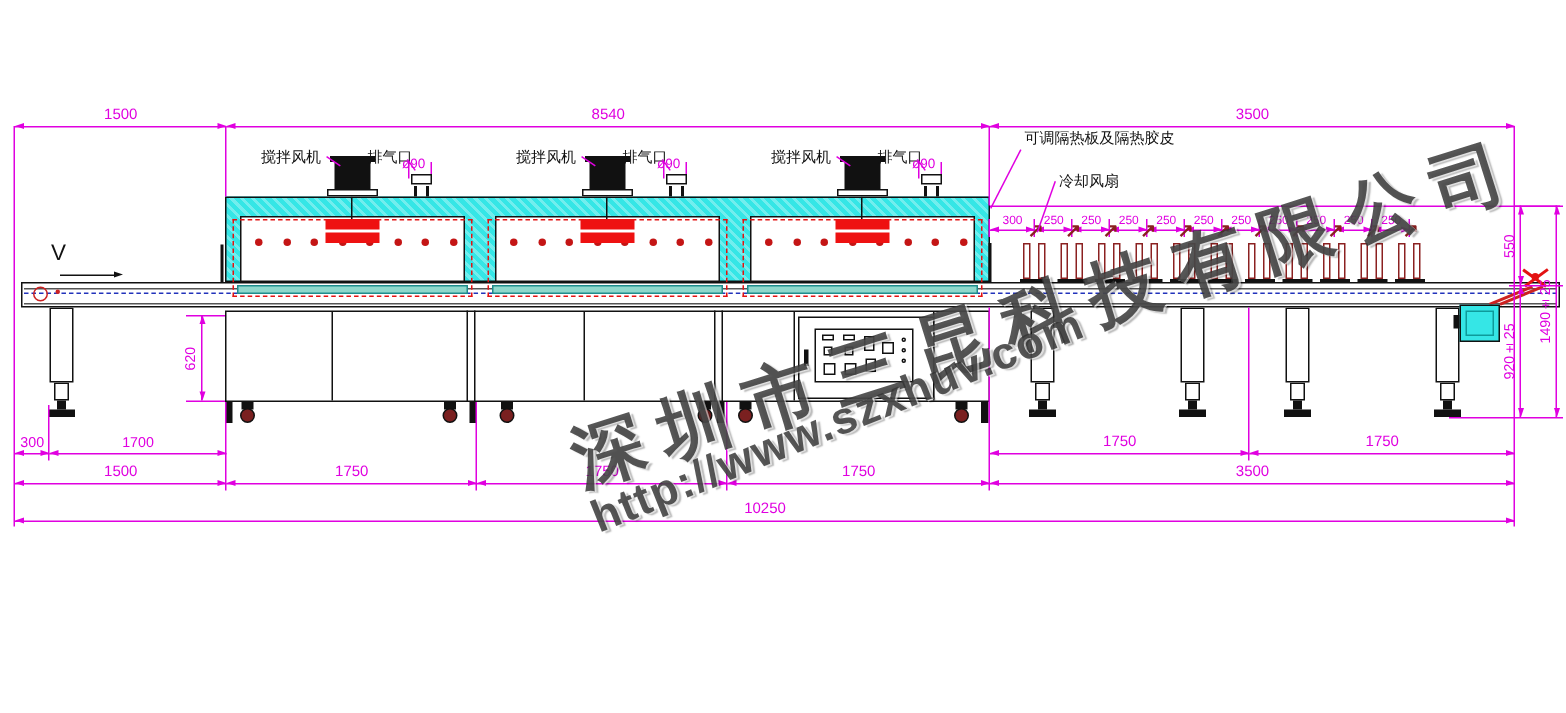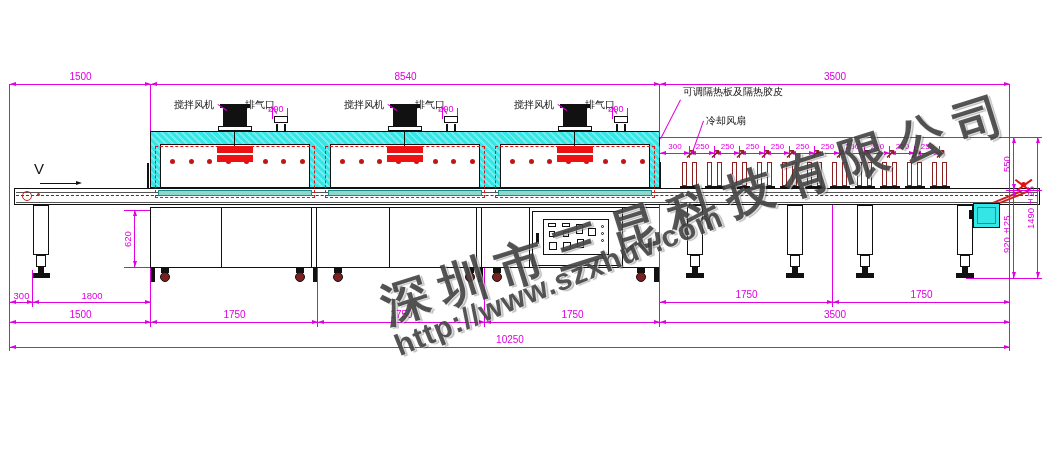--- a/index.html
+++ b/index.html
@@ -324,21 +324,21 @@
     <div style="position: absolute; left: 660px; top: 81.5px; width: 0px; height: 0px; border-top: 2.5px solid transparent; border-bottom: 2.5px solid transparent; border-right: 6px solid rgb(224, 0, 224);"></div>
     <div style="position: absolute; left: 1004px; top: 81.5px; width: 0px; height: 0px; border-top: 2.5px solid transparent; border-bottom: 2.5px solid transparent; border-left: 6px solid rgb(224, 0, 224);"></div>
     <div style="position: absolute; left: 795px; top: 71px; white-space: nowrap; width: 80px; text-align: center; color: rgb(224, 0, 224); font-size: 10px;">3500</div>
     <div style="position: absolute; left: 10px; top: 302px; width: 23px; height: 1px; background: rgb(224, 0, 224); transform-origin: 0px 0px; transform: rotate(0rad);"></div>
     <div style="position: absolute; left: 10px; top: 299.5px; width: 0px; height: 0px; border-top: 2.5px solid transparent; border-bottom: 2.5px solid transparent; border-right: 6px solid rgb(224, 0, 224);"></div>
     <div style="position: absolute; left: 27px; top: 299.5px; width: 0px; height: 0px; border-top: 2.5px solid transparent; border-bottom: 2.5px solid transparent; border-left: 6px solid rgb(224, 0, 224);"></div>
     <div style="position: absolute; left: -18.5px; top: 289.5px; white-space: nowrap; width: 80px; text-align: center; color: rgb(224, 0, 224); font-size: 9.5px;">300</div>
     <div style="position: absolute; left: 33px; top: 302px; width: 118px; height: 1px; background: rgb(224, 0, 224); transform-origin: 0px 0px; transform: rotate(0rad);"></div>
     <div style="position: absolute; left: 33px; top: 299.5px; width: 0px; height: 0px; border-top: 2.5px solid transparent; border-bottom: 2.5px solid transparent; border-right: 6px solid rgb(224, 0, 224);"></div>
     <div style="position: absolute; left: 145px; top: 299.5px; width: 0px; height: 0px; border-top: 2.5px solid transparent; border-bottom: 2.5px solid transparent; border-left: 6px solid rgb(224, 0, 224);"></div>
-    <div style="position: absolute; left: 52px; top: 289.5px; white-space: nowrap; width: 80px; text-align: center; color: rgb(224, 0, 224); font-size: 9.5px;">1800</div>
+    <div style="position: absolute; left: 52px; top: 289.5px; white-space: nowrap; width: 80px; text-align: center; color: rgb(224, 0, 224); font-size: 9.5px;">1700</div>
     <div style="position: absolute; left: 10px; top: 322px; width: 141px; height: 1px; background: rgb(224, 0, 224); transform-origin: 0px 0px; transform: rotate(0rad);"></div>
     <div style="position: absolute; left: 10px; top: 319.5px; width: 0px; height: 0px; border-top: 2.5px solid transparent; border-bottom: 2.5px solid transparent; border-right: 6px solid rgb(224, 0, 224);"></div>
     <div style="position: absolute; left: 145px; top: 319.5px; width: 0px; height: 0px; border-top: 2.5px solid transparent; border-bottom: 2.5px solid transparent; border-left: 6px solid rgb(224, 0, 224);"></div>
     <div style="position: absolute; left: 40.5px; top: 309px; white-space: nowrap; width: 80px; text-align: center; color: rgb(224, 0, 224); font-size: 10px;">1500</div>
     <div style="position: absolute; left: 151px; top: 322px; width: 167px; height: 1px; background: rgb(224, 0, 224); transform-origin: 0px 0px; transform: rotate(0rad);"></div>
     <div style="position: absolute; left: 151px; top: 319.5px; width: 0px; height: 0px; border-top: 2.5px solid transparent; border-bottom: 2.5px solid transparent; border-right: 6px solid rgb(224, 0, 224);"></div>
     <div style="position: absolute; left: 312px; top: 319.5px; width: 0px; height: 0px; border-top: 2.5px solid transparent; border-bottom: 2.5px solid transparent; border-left: 6px solid rgb(224, 0, 224);"></div>
     <div style="position: absolute; left: 194.5px; top: 309px; white-space: nowrap; width: 80px; text-align: center; color: rgb(224, 0, 224); font-size: 10px;">1750</div>
     <div style="position: absolute; left: 318px; top: 322px; width: 167px; height: 1px; background: rgb(224, 0, 224); transform-origin: 0px 0px; transform: rotate(0rad);"></div>
     <div style="position: absolute; left: 318px; top: 319.5px; width: 0px; height: 0px; border-top: 2.5px solid transparent; border-bottom: 2.5px solid transparent; border-right: 6px solid rgb(224, 0, 224);"></div>

